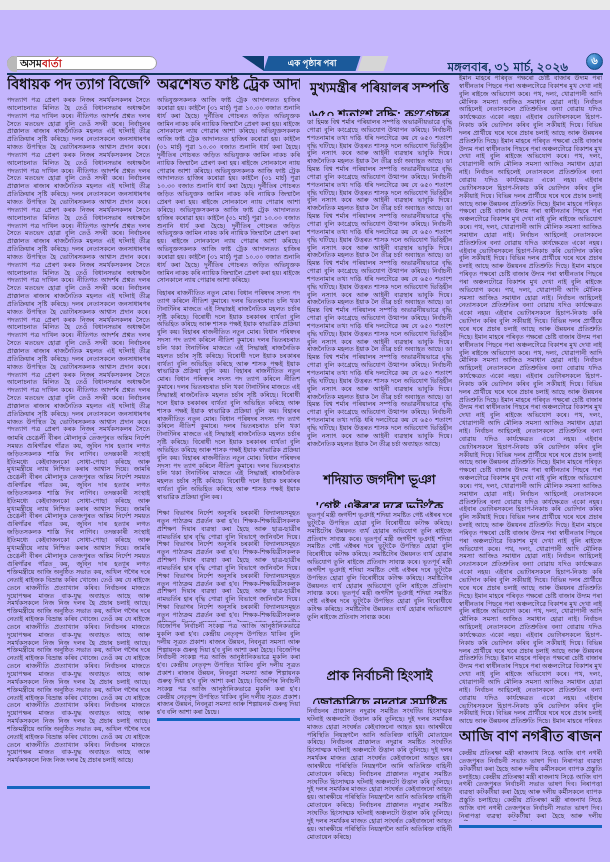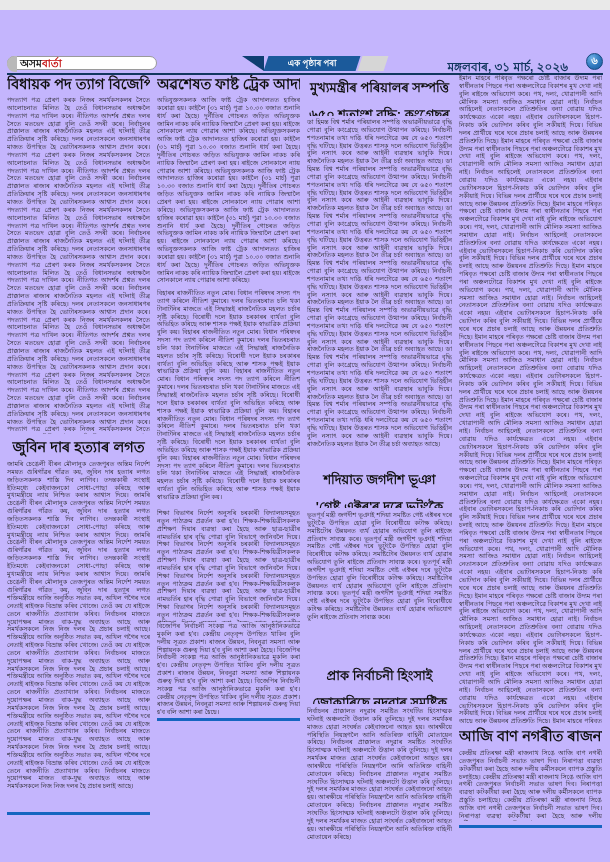--- a/index.html
+++ b/index.html
@@ -67,21 +67,20 @@
       </span>
       <span class="ribbon-notch-r"></span>
     </div>
     <div class="dateline">মঙ্গলবাৰ, ৩১ মাৰ্চ, ২০২৬</div>
     <div class="page-circle">৬</div>
   </div>
 
   <div class="col col1">
     <div class="hl hl-1 hl-top">বিধায়ক পদ ত্যাগ বিজেপিৰ</div>
     <div class="bt h338">পদত্যাগ পত্ৰ প্ৰেৰণ কৰক নিজৰ সমৰ্থকসকলৰ সৈতে আলোচনাত মিলিত হৈ তেওঁ বিধানসভাৰ অধ্যক্ষলৈ পদত্যাগ পত্ৰ দাখিল কৰে। নীতিগত আদৰ্শৰ প্ৰশ্নত দলৰ সৈতে মতভেদ হোৱা বুলি তেওঁ সদৰী কৰে। নিৰ্বাচনৰ প্ৰাক্কালত ৰাজ্যৰ ৰাজনৈতিক মহলত এই ঘটনাই তীব্ৰ প্ৰতিক্ৰিয়াৰ সৃষ্টি কৰিছে। দলৰ নেতাসকলে জনসাধাৰণৰ মাজত উপস্থিত হৈ ভোটাৰসকলক আশ্বাস প্ৰদান কৰে। পদত্যাগ পত্ৰ প্ৰেৰণ কৰক নিজৰ সমৰ্থকসকলৰ সৈতে আলোচনাত মিলিত হৈ তেওঁ বিধানসভাৰ অধ্যক্ষলৈ পদত্যাগ পত্ৰ দাখিল কৰে। নীতিগত আদৰ্শৰ প্ৰশ্নত দলৰ সৈতে মতভেদ হোৱা বুলি তেওঁ সদৰী কৰে। নিৰ্বাচনৰ প্ৰাক্কালত ৰাজ্যৰ ৰাজনৈতিক মহলত এই ঘটনাই তীব্ৰ প্ৰতিক্ৰিয়াৰ সৃষ্টি কৰিছে। দলৰ নেতাসকলে জনসাধাৰণৰ মাজত উপস্থিত হৈ ভোটাৰসকলক আশ্বাস প্ৰদান কৰে। পদত্যাগ পত্ৰ প্ৰেৰণ কৰক নিজৰ সমৰ্থকসকলৰ সৈতে আলোচনাত মিলিত হৈ তেওঁ বিধানসভাৰ অধ্যক্ষলৈ পদত্যাগ পত্ৰ দাখিল কৰে। নীতিগত আদৰ্শৰ প্ৰশ্নত দলৰ সৈতে মতভেদ হোৱা বুলি তেওঁ সদৰী কৰে। নিৰ্বাচনৰ প্ৰাক্কালত ৰাজ্যৰ ৰাজনৈতিক মহলত এই ঘটনাই তীব্ৰ প্ৰতিক্ৰিয়াৰ সৃষ্টি কৰিছে। দলৰ নেতাসকলে জনসাধাৰণৰ মাজত উপস্থিত হৈ ভোটাৰসকলক আশ্বাস প্ৰদান কৰে। পদত্যাগ পত্ৰ প্ৰেৰণ কৰক নিজৰ সমৰ্থকসকলৰ সৈতে আলোচনাত মিলিত হৈ তেওঁ বিধানসভাৰ অধ্যক্ষলৈ পদত্যাগ পত্ৰ দাখিল কৰে। নীতিগত আদৰ্শৰ প্ৰশ্নত দলৰ সৈতে মতভেদ হোৱা বুলি তেওঁ সদৰী কৰে। নিৰ্বাচনৰ প্ৰাক্কালত ৰাজ্যৰ ৰাজনৈতিক মহলত এই ঘটনাই তীব্ৰ প্ৰতিক্ৰিয়াৰ সৃষ্টি কৰিছে। দলৰ নেতাসকলে জনসাধাৰণৰ মাজত উপস্থিত হৈ ভোটাৰসকলক আশ্বাস প্ৰদান কৰে। পদত্যাগ পত্ৰ প্ৰেৰণ কৰক নিজৰ সমৰ্থকসকলৰ সৈতে আলোচনাত মিলিত হৈ তেওঁ বিধানসভাৰ অধ্যক্ষলৈ পদত্যাগ পত্ৰ দাখিল কৰে। নীতিগত আদৰ্শৰ প্ৰশ্নত দলৰ সৈতে মতভেদ হোৱা বুলি তেওঁ সদৰী কৰে। নিৰ্বাচনৰ প্ৰাক্কালত ৰাজ্যৰ ৰাজনৈতিক মহলত এই ঘটনাই তীব্ৰ প্ৰতিক্ৰিয়াৰ সৃষ্টি কৰিছে। দলৰ নেতাসকলে জনসাধাৰণৰ মাজত উপস্থিত হৈ ভোটাৰসকলক আশ্বাস প্ৰদান কৰে। পদত্যাগ পত্ৰ প্ৰেৰণ কৰক নিজৰ সমৰ্থকসকলৰ সৈতে আলোচনাত মিলিত হৈ তেওঁ বিধানসভাৰ অধ্যক্ষলৈ পদত্যাগ পত্ৰ দাখিল কৰে। নীতিগত আদৰ্শৰ প্ৰশ্নত দলৰ সৈতে মতভেদ হোৱা বুলি তেওঁ সদৰী কৰে। নিৰ্বাচনৰ প্ৰাক্কালত ৰাজ্যৰ ৰাজনৈতিক মহলত এই ঘটনাই তীব্ৰ প্ৰতিক্ৰিয়াৰ সৃষ্টি কৰিছে। দলৰ নেতাসকলে জনসাধাৰণৰ মাজত উপস্থিত হৈ ভোটাৰসকলক আশ্বাস প্ৰদান কৰে। পদত্যাগ পত্ৰ প্ৰেৰণ কৰক নিজৰ সমৰ্থকসকলৰ সৈতে আলোচনাত মিলিত হৈ তেওঁ বিধানসভাৰ অধ্যক্ষলৈ পদত্যাগ পত্ৰ দাখিল কৰে। নীতিগত আদৰ্শৰ প্ৰশ্নত দলৰ সৈতে মতভেদ হোৱা বুলি তেওঁ সদৰী কৰে। নিৰ্বাচনৰ প্ৰাক্কালত ৰাজ্যৰ ৰাজনৈতিক মহলত এই ঘটনাই তীব্ৰ প্ৰতিক্ৰিয়াৰ সৃষ্টি কৰিছে। দলৰ নেতাসকলে জনসাধাৰণৰ মাজত উপস্থিত হৈ ভোটাৰসকলক আশ্বাস প্ৰদান কৰে।</div>
-    <div class="hl hl-1 hl-mid">জুবিন দাৰ হত্যাৰ লগত</div>
     <div class="bt h134">জামৰি চেঙেলী বীৰন মৌলানুক তেজপুৰত অন্তিম নিৰ্দেশ সময়ত গুৰিগাঁৱৰ গাঁৱত কয়, জুবিন দাৰ হত্যাৰ লগত জড়িতসকলক শাস্তি দিব লাগিব। তদন্তকাৰী সংস্থাই ইতিমধ্যে কেইবাজনকো সোধা-পোছা কৰিছে আৰু মুখ্যমন্ত্ৰীয়ে ন্যায় নিশ্চিত কৰাৰ আশ্বাস দিয়ে। জামৰি চেঙেলী বীৰন মৌলানুক তেজপুৰত অন্তিম নিৰ্দেশ সময়ত গুৰিগাঁৱৰ গাঁৱত কয়, জুবিন দাৰ হত্যাৰ লগত জড়িতসকলক শাস্তি দিব লাগিব। তদন্তকাৰী সংস্থাই ইতিমধ্যে কেইবাজনকো সোধা-পোছা কৰিছে আৰু মুখ্যমন্ত্ৰীয়ে ন্যায় নিশ্চিত কৰাৰ আশ্বাস দিয়ে। জামৰি চেঙেলী বীৰন মৌলানুক তেজপুৰত অন্তিম নিৰ্দেশ সময়ত গুৰিগাঁৱৰ গাঁৱত কয়, জুবিন দাৰ হত্যাৰ লগত জড়িতসকলক শাস্তি দিব লাগিব। তদন্তকাৰী সংস্থাই ইতিমধ্যে কেইবাজনকো সোধা-পোছা কৰিছে আৰু মুখ্যমন্ত্ৰীয়ে ন্যায় নিশ্চিত কৰাৰ আশ্বাস দিয়ে। জামৰি চেঙেলী বীৰন মৌলানুক তেজপুৰত অন্তিম নিৰ্দেশ সময়ত গুৰিগাঁৱৰ গাঁৱত কয়, জুবিন দাৰ হত্যাৰ লগত জড়িতসকলক শাস্তি দিব লাগিব। তদন্তকাৰী সংস্থাই ইতিমধ্যে কেইবাজনকো সোধা-পোছা কৰিছে আৰু মুখ্যমন্ত্ৰীয়ে ন্যায় নিশ্চিত কৰাৰ আশ্বাস দিয়ে।</div>
     <div class="bt h214">শক্তিমন্ত্ৰীয়ে আজি অনুষ্ঠিত সভাত কয়, অখিল গগৈৰ দৰে নেতাই ৰাইজক বিভ্ৰান্ত কৰিব খোজে। তেওঁ কয় যে ৰাইজে তেনে ৰাজনীতি প্ৰত্যাখ্যান কৰিব। নিৰ্বাচনৰ মাজতে দুয়োপক্ষৰ মাজত বাক-যুদ্ধ অব্যাহত আছে আৰু সমৰ্থকসকলে নিজ নিজ দলৰ হৈ প্ৰচাৰ চলাই আছে। শক্তিমন্ত্ৰীয়ে আজি অনুষ্ঠিত সভাত কয়, অখিল গগৈৰ দৰে নেতাই ৰাইজক বিভ্ৰান্ত কৰিব খোজে। তেওঁ কয় যে ৰাইজে তেনে ৰাজনীতি প্ৰত্যাখ্যান কৰিব। নিৰ্বাচনৰ মাজতে দুয়োপক্ষৰ মাজত বাক-যুদ্ধ অব্যাহত আছে আৰু সমৰ্থকসকলে নিজ নিজ দলৰ হৈ প্ৰচাৰ চলাই আছে। শক্তিমন্ত্ৰীয়ে আজি অনুষ্ঠিত সভাত কয়, অখিল গগৈৰ দৰে নেতাই ৰাইজক বিভ্ৰান্ত কৰিব খোজে। তেওঁ কয় যে ৰাইজে তেনে ৰাজনীতি প্ৰত্যাখ্যান কৰিব। নিৰ্বাচনৰ মাজতে দুয়োপক্ষৰ মাজত বাক-যুদ্ধ অব্যাহত আছে আৰু সমৰ্থকসকলে নিজ নিজ দলৰ হৈ প্ৰচাৰ চলাই আছে। শক্তিমন্ত্ৰীয়ে আজি অনুষ্ঠিত সভাত কয়, অখিল গগৈৰ দৰে নেতাই ৰাইজক বিভ্ৰান্ত কৰিব খোজে। তেওঁ কয় যে ৰাইজে তেনে ৰাজনীতি প্ৰত্যাখ্যান কৰিব। নিৰ্বাচনৰ মাজতে দুয়োপক্ষৰ মাজত বাক-যুদ্ধ অব্যাহত আছে আৰু সমৰ্থকসকলে নিজ নিজ দলৰ হৈ প্ৰচাৰ চলাই আছে। শক্তিমন্ত্ৰীয়ে আজি অনুষ্ঠিত সভাত কয়, অখিল গগৈৰ দৰে নেতাই ৰাইজক বিভ্ৰান্ত কৰিব খোজে। তেওঁ কয় যে ৰাইজে তেনে ৰাজনীতি প্ৰত্যাখ্যান কৰিব। নিৰ্বাচনৰ মাজতে দুয়োপক্ষৰ মাজত বাক-যুদ্ধ অব্যাহত আছে আৰু সমৰ্থকসকলে নিজ নিজ দলৰ হৈ প্ৰচাৰ চলাই আছে।</div>
     <div class="rule"></div>
   </div>
 
   <div class="col col2">
     <div class="hl hl-1 hl-top">অৱশেষত ফাষ্ট ট্ৰেক আদালতত</div>
     <div class="bt h193">অভিযুক্তসকলক আজি ফাষ্ট ট্ৰেক আদালতত হাজিৰ কৰোৱা হয়। কাইলৈ (৩১ মাৰ্চ) পুৱা ১০.৩০ বজাত শুনানি ধাৰ্য কৰা হৈছে। দুৰ্নীতিৰ গোচৰত জড়িত অভিযুক্তক জামিন নাকচ কৰি ন্যায়িক জিম্মালৈ প্ৰেৰণ কৰা হয়। ৰাইজে সোনকালে ন্যায় পোৱাৰ আশা কৰিছে। অভিযুক্তসকলক আজি ফাষ্ট ট্ৰেক আদালতত হাজিৰ কৰোৱা হয়। কাইলৈ (৩১ মাৰ্চ) পুৱা ১০.৩০ বজাত শুনানি ধাৰ্য কৰা হৈছে। দুৰ্নীতিৰ গোচৰত জড়িত অভিযুক্তক জামিন নাকচ কৰি ন্যায়িক জিম্মালৈ প্ৰেৰণ কৰা হয়। ৰাইজে সোনকালে ন্যায় পোৱাৰ আশা কৰিছে। অভিযুক্তসকলক আজি ফাষ্ট ট্ৰেক আদালতত হাজিৰ কৰোৱা হয়। কাইলৈ (৩১ মাৰ্চ) পুৱা ১০.৩০ বজাত শুনানি ধাৰ্য কৰা হৈছে। দুৰ্নীতিৰ গোচৰত জড়িত অভিযুক্তক জামিন নাকচ কৰি ন্যায়িক জিম্মালৈ প্ৰেৰণ কৰা হয়। ৰাইজে সোনকালে ন্যায় পোৱাৰ আশা কৰিছে। অভিযুক্তসকলক আজি ফাষ্ট ট্ৰেক আদালতত হাজিৰ কৰোৱা হয়। কাইলৈ (৩১ মাৰ্চ) পুৱা ১০.৩০ বজাত শুনানি ধাৰ্য কৰা হৈছে। দুৰ্নীতিৰ গোচৰত জড়িত অভিযুক্তক জামিন নাকচ কৰি ন্যায়িক জিম্মালৈ প্ৰেৰণ কৰা হয়। ৰাইজে সোনকালে ন্যায় পোৱাৰ আশা কৰিছে। অভিযুক্তসকলক আজি ফাষ্ট ট্ৰেক আদালতত হাজিৰ কৰোৱা হয়। কাইলৈ (৩১ মাৰ্চ) পুৱা ১০.৩০ বজাত শুনানি ধাৰ্য কৰা হৈছে। দুৰ্নীতিৰ গোচৰত জড়িত অভিযুক্তক জামিন নাকচ কৰি ন্যায়িক জিম্মালৈ প্ৰেৰণ কৰা হয়। ৰাইজে সোনকালে ন্যায় পোৱাৰ আশা কৰিছে।</div>
     <div class="bt h220">বিহাৰৰ ৰাজনীতিত নতুন মোৰ। বিধান পৰিষদৰ সদস্য পদ ত্যাগ কৰিলে নীতিশ কুমাৰে। দলৰ ভিতৰচৰাত চলি থকা টানাটনিৰ মাজতে এই সিদ্ধান্তই ৰাজনৈতিক মহলত চৰ্চাৰ সৃষ্টি কৰিছে। বিৰোধী দলে ইয়াক চৰকাৰৰ ব্যৰ্থতা বুলি অভিহিত কৰিছে আৰু শাসক পক্ষই ইয়াক স্বাভাৱিক প্ৰক্ৰিয়া বুলি কয়। বিহাৰৰ ৰাজনীতিত নতুন মোৰ। বিধান পৰিষদৰ সদস্য পদ ত্যাগ কৰিলে নীতিশ কুমাৰে। দলৰ ভিতৰচৰাত চলি থকা টানাটনিৰ মাজতে এই সিদ্ধান্তই ৰাজনৈতিক মহলত চৰ্চাৰ সৃষ্টি কৰিছে। বিৰোধী দলে ইয়াক চৰকাৰৰ ব্যৰ্থতা বুলি অভিহিত কৰিছে আৰু শাসক পক্ষই ইয়াক স্বাভাৱিক প্ৰক্ৰিয়া বুলি কয়। বিহাৰৰ ৰাজনীতিত নতুন মোৰ। বিধান পৰিষদৰ সদস্য পদ ত্যাগ কৰিলে নীতিশ কুমাৰে। দলৰ ভিতৰচৰাত চলি থকা টানাটনিৰ মাজতে এই সিদ্ধান্তই ৰাজনৈতিক মহলত চৰ্চাৰ সৃষ্টি কৰিছে। বিৰোধী দলে ইয়াক চৰকাৰৰ ব্যৰ্থতা বুলি অভিহিত কৰিছে আৰু শাসক পক্ষই ইয়াক স্বাভাৱিক প্ৰক্ৰিয়া বুলি কয়। বিহাৰৰ ৰাজনীতিত নতুন মোৰ। বিধান পৰিষদৰ সদস্য পদ ত্যাগ কৰিলে নীতিশ কুমাৰে। দলৰ ভিতৰচৰাত চলি থকা টানাটনিৰ মাজতে এই সিদ্ধান্তই ৰাজনৈতিক মহলত চৰ্চাৰ সৃষ্টি কৰিছে। বিৰোধী দলে ইয়াক চৰকাৰৰ ব্যৰ্থতা বুলি অভিহিত কৰিছে আৰু শাসক পক্ষই ইয়াক স্বাভাৱিক প্ৰক্ৰিয়া বুলি কয়। বিহাৰৰ ৰাজনীতিত নতুন মোৰ। বিধান পৰিষদৰ সদস্য পদ ত্যাগ কৰিলে নীতিশ কুমাৰে। দলৰ ভিতৰচৰাত চলি থকা টানাটনিৰ মাজতে এই সিদ্ধান্তই ৰাজনৈতিক মহলত চৰ্চাৰ সৃষ্টি কৰিছে। বিৰোধী দলে ইয়াক চৰকাৰৰ ব্যৰ্থতা বুলি অভিহিত কৰিছে আৰু শাসক পক্ষই ইয়াক স্বাভাৱিক প্ৰক্ৰিয়া বুলি কয়।</div>
     <div class="bt h113">শিক্ষা বিভাগৰ নিৰ্দেশ অনুসৰি চৰকাৰী বিদ্যালয়সমূহত নতুন পাঠ্যক্ৰম প্ৰৱৰ্তন কৰা হ'ব। শিক্ষক-শিক্ষয়িত্ৰীসকলক প্ৰশিক্ষণ দিয়াৰ ব্যৱস্থা কৰা হৈছে আৰু ছাত্ৰ-ছাত্ৰীৰ নামভৰ্তিৰ হাৰ বৃদ্ধি পোৱা বুলি বিভাগে জানিবলৈ দিয়ে। শিক্ষা বিভাগৰ নিৰ্দেশ অনুসৰি চৰকাৰী বিদ্যালয়সমূহত নতুন পাঠ্যক্ৰম প্ৰৱৰ্তন কৰা হ'ব। শিক্ষক-শিক্ষয়িত্ৰীসকলক প্ৰশিক্ষণ দিয়াৰ ব্যৱস্থা কৰা হৈছে আৰু ছাত্ৰ-ছাত্ৰীৰ নামভৰ্তিৰ হাৰ বৃদ্ধি পোৱা বুলি বিভাগে জানিবলৈ দিয়ে। শিক্ষা বিভাগৰ নিৰ্দেশ অনুসৰি চৰকাৰী বিদ্যালয়সমূহত নতুন পাঠ্যক্ৰম প্ৰৱৰ্তন কৰা হ'ব। শিক্ষক-শিক্ষয়িত্ৰীসকলক প্ৰশিক্ষণ দিয়াৰ ব্যৱস্থা কৰা হৈছে আৰু ছাত্ৰ-ছাত্ৰীৰ নামভৰ্তিৰ হাৰ বৃদ্ধি পোৱা বুলি বিভাগে জানিবলৈ দিয়ে। শিক্ষা বিভাগৰ নিৰ্দেশ অনুসৰি চৰকাৰী বিদ্যালয়সমূহত নতুন পাঠ্যক্ৰম প্ৰৱৰ্তন কৰা হ'ব। শিক্ষক-শিক্ষয়িত্ৰীসকলক প্ৰশিক্ষণ দিয়াৰ ব্যৱস্থা কৰা হৈছে আৰু ছাত্ৰ-ছাত্ৰীৰ নামভৰ্তিৰ হাৰ বৃদ্ধি পোৱা বুলি বিভাগে জানিবলৈ দিয়ে।</div>

